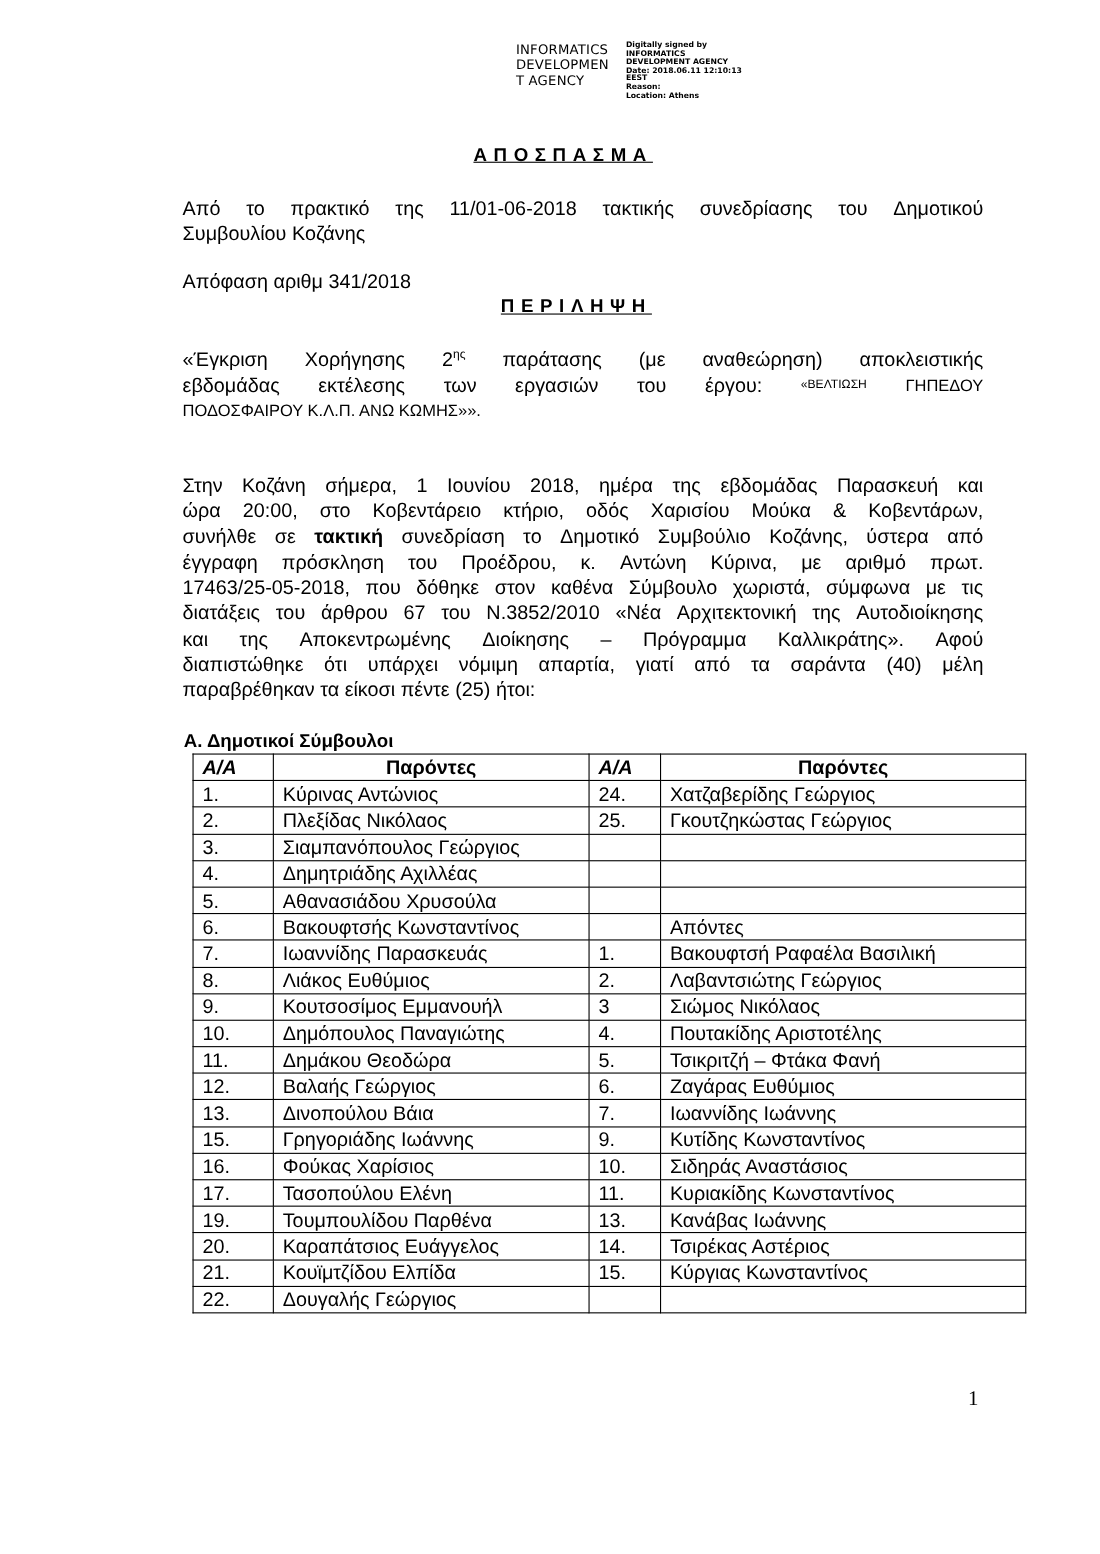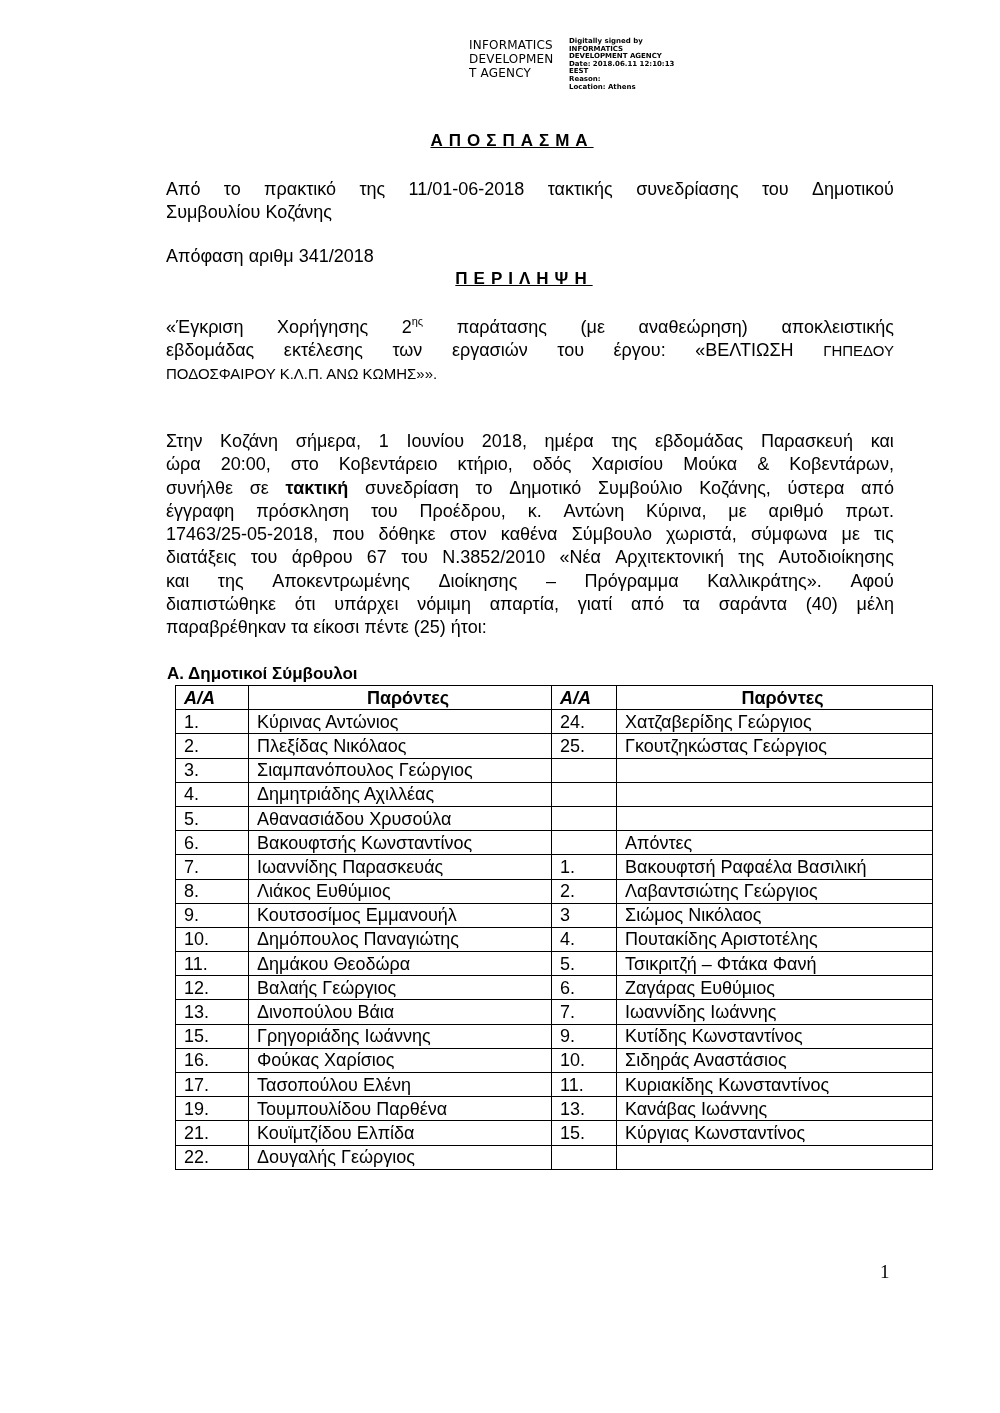--- a/index.html
+++ b/index.html
@@ -46,21 +46,21 @@
     }
     table.members {
       position: absolute; left: 175px; top: 685px; width: 758px;
       border-collapse: collapse; font-size: 18px;
     }
     table.members td, table.members th {
       border: 1px solid #000; height: 23.2px; padding: 0 0 0 8px;
       line-height: 22px; text-align: left; font-weight: normal;
     }
     table.members th { font-weight: bold; }
-    table.members th.center { text-align: center; padding-left: 16px; }
+    table.members th.center { text-align: center; padding-left: 0; }
     table.members th.aa { font-style: italic; }
     .c1 { width: 64px; }
     .c2 { width: 286px; }
     .c3 { width: 56px; }
     .c4 { width: auto; }
     .bold { font-weight: bold; margin-left: 16px; }
 
     .page-num {
       position: absolute; left: 880px; top: 1261px; font-size: 19px;
       font-family: "Liberation Serif", serif;
@@ -117,21 +117,21 @@
       <span>αναθεώρηση)</span>
       <span>αποκλειστικής</span>
     </div>
   <div class="line" id="sum-line2">
       <span>εβδομάδας</span>
       <span>εκτέλεσης</span>
       <span>των</span>
       <span>εργασιών</span>
       <span>του</span>
       <span>έργου:</span>
-      <span style="font-size: 18px;">«ΒΕΛΤΙΩΣΗ</span>
+      <span style="font-size: 11px;">«ΒΕΛΤΙΩΣΗ</span>
       <span style="font-size: 15px;">ΓΗΠΕΔΟΥ</span>
     </div>
   <div class="caps">ΠΟΔΟΣΦΑΙΡΟΥ Κ.Λ.Π. ΑΝΩ ΚΩΜΗΣ»».</div>
 </div>
 
 <div class="para p-body">
   <div class="ln" id="body-l1">
       <span>Στην</span>
       <span>Κοζάνη</span>
       <span>σήμερα,</span>
@@ -338,20 +338,26 @@
         <td>11.</td>
         <td>Κυριακίδης Κωνσταντίνος</td>
       </tr>
       <tr>
         <td>19.</td>
         <td>Τουμπουλίδου Παρθένα</td>
         <td>13.</td>
         <td>Κανάβας Ιωάννης</td>
       </tr>
       <tr>
+        <td>20.</td>
+        <td>Καραπάτσιος Ευάγγελος</td>
+        <td>14.</td>
+        <td>Τσιρέκας Αστέριος</td>
+      </tr>
+      <tr>
         <td>21.</td>
         <td>Κουϊμτζίδου Ελπίδα</td>
         <td>15.</td>
         <td>Κύργιας Κωνσταντίνος</td>
       </tr>
       <tr>
         <td>22.</td>
         <td>Δουγαλής Γεώργιος</td>
         <td></td>
         <td></td>

